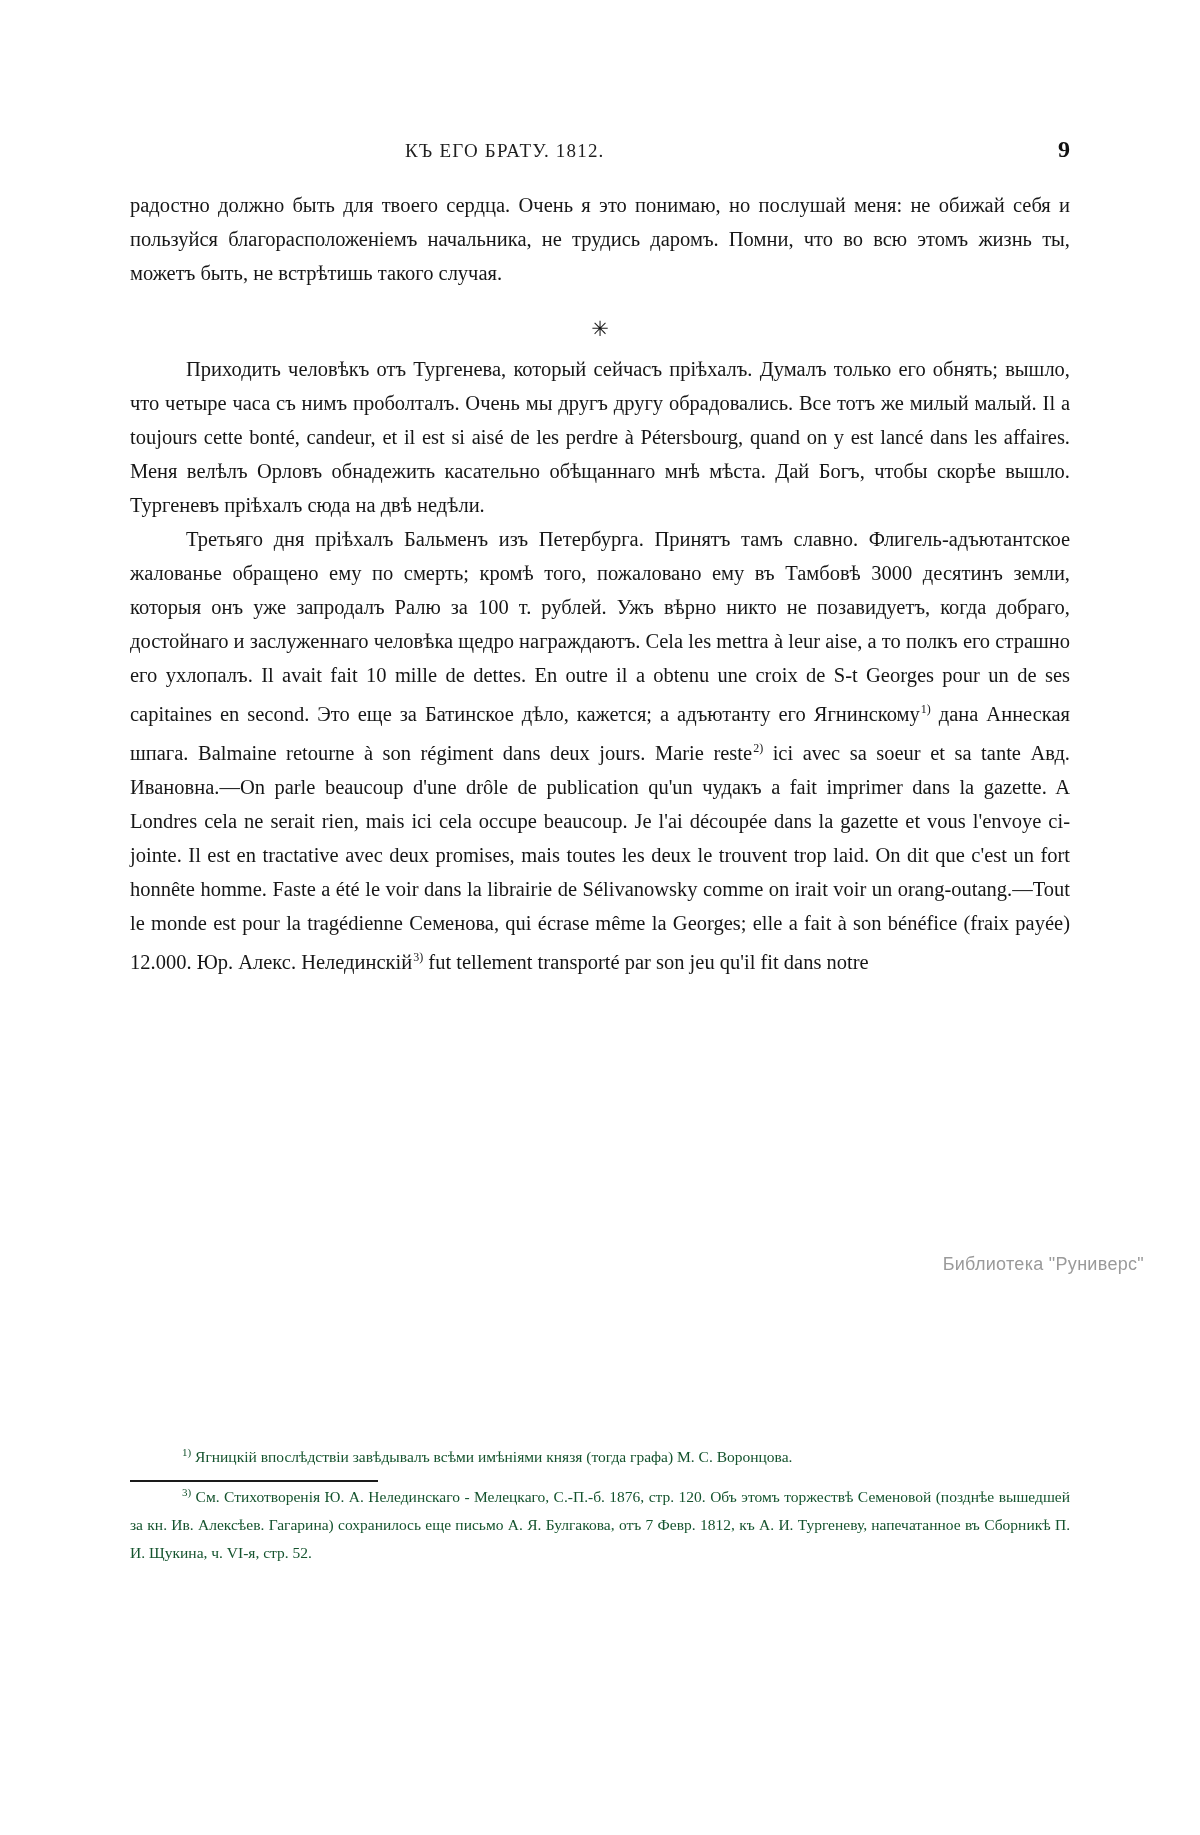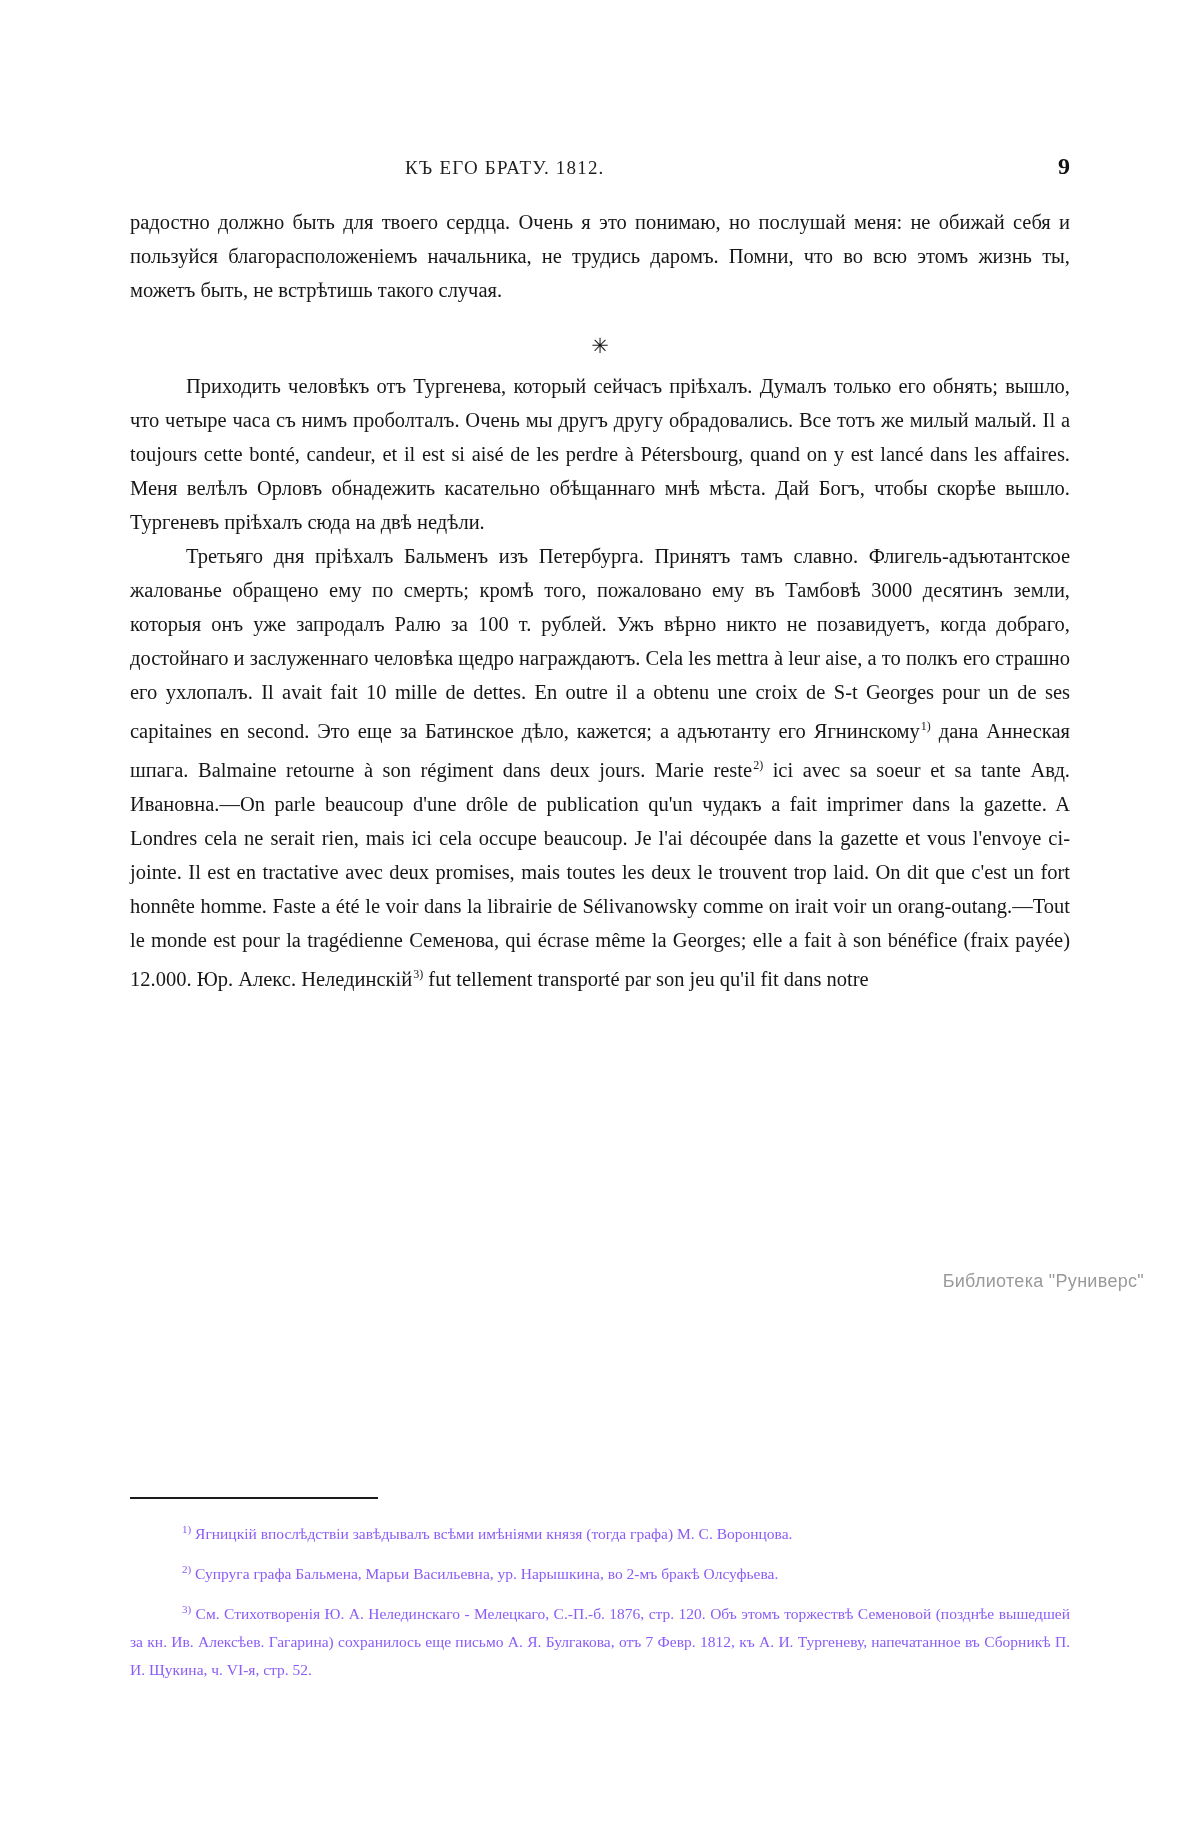--- a/index.html
+++ b/index.html
@@ -13,21 +13,20 @@
     font-family: "Liberation Serif", serif;
     color: #1a1a1a;
     position: relative;
     overflow: hidden;
   }
   .page {
     position: absolute;
     top: 0; left: 0;
     width: 1200px;
     height: 1327px;
-    margin-top: 17px;
   }
   .header {
     position: absolute;
     top: 140px;
     left: 130px;
     width: 940px;
     height: 30px;
   }
   .running-title {
     position: absolute;
@@ -82,26 +81,26 @@
     position: absolute;
     left: 130px;
     top: 1480px;
     width: 248px;
     height: 2px;
     background: #1a1a1a;
   }
   .notes {
     position: absolute;
     left: 130px;
-    top: 1498px;
+    top: 1438px;
     width: 940px;
     font-size: 15.5px;
     line-height: 28px;
     text-align: justify;
-    color: #8b5cf6;
+    color: #14532d;
   }
   .note {
     margin: 0 0 7px 0;
     text-indent: 52px;
     text-align: justify;
   }
   .note sup {
     font-size: 11px;
     vertical-align: super;
   }
@@ -140,19 +139,18 @@
     <p class="para indent">Приходить человѣкъ отъ Тургенева, который сейчасъ пріѣхалъ. Думалъ только его обнять; вышло, что четыре часа съ нимъ проболталъ. Очень мы другъ другу обрадовались. Все тотъ же милый малый. Il a toujours cette bonté, candeur, et il est si aisé de les perdre à Pétersbourg, quand on y est lancé dans les affaires. Меня велѣлъ Орловъ обнадежить касательно обѣщаннаго мнѣ мѣста. Дай Богъ, чтобы скорѣе вышло. Тургеневъ пріѣхалъ сюда на двѣ недѣли.</p>
 
     <p class="para indent"><span>Третьяго дня пріѣхалъ Бальменъ изъ Петербурга. Принятъ тамъ славно. Флигель-адъютантское жалованье обращено ему по смерть; кромѣ того, пожаловано ему въ Тамбовѣ 3000 десятинъ земли, которыя онъ уже запродалъ Ралю за 100 т. рублей. Ужъ вѣрно никто не позавидуетъ, когда добраго, достойнаго и заслуженнаго человѣка щедро награждаютъ. Cela les mettra à leur aise, а то полкъ его страшно его ухлопалъ. Il avait fait 10 mille de dettes. En outre il a obtenu une croix de S-t Georges pour un de ses capitaines en second. Это еще за Батинское дѣло, кажется; а адъютанту его Ягнинскому</span><sup class="fn">1)</sup><span> дана Аннеская шпага. Balmaine retourne à son régiment dans deux jours. Marie reste</span><sup class="fn">2)</sup><span> ici avec sa soeur et sa tante Авд. Ивановна.—On parle beaucoup d'une drôle de publication qu'un чудакъ a fait imprimer dans la gazette. A Londres cela ne serait rien, mais ici cela occupe beaucoup. Je l'ai découpée dans la gazette et vous l'envoye ci-jointe. Il est en tractative avec deux promises, mais toutes les deux le trouvent trop laid. On dit que c'est un fort honnête homme. Faste a été le voir dans la librairie de Sélivanowsky comme on irait voir un orang-outang.—Tout le monde est pour la tragédienne Семенова, qui écrase même la Georges; elle a fait à son bénéfice (fraix payée) 12.000. Юр. Алекс. Нелединскій</span><sup class="fn">3)</sup><span> fut tellement transporté par son jeu qu'il fit dans notre</span></p>
 
   </div>
 
   <div class="rule"></div>
 
   <div class="notes">
     <p class="note"><sup>1)</sup> <span>Ягницкій впослѣдствіи завѣдывалъ всѣми имѣніями князя (тогда графа) М. С. Воронцова.</span></p>
-    <p class="note"><sup>2)</sup> <span>Супруга графа Бальмена, Марьи Васильевна, ур. Нарышкина, во 2-мъ бракѣ Олсуфьева.</span></p>
     <p class="note"><sup>3)</sup> <span>См. Стихотворенія Ю. А. Нелединскаго - Мелецкаго, С.-П.-б. 1876, стр. 120. Объ этомъ торжествѣ Семеновой (позднѣе вышедшей за кн. Ив. Алексѣев. Гагарина) сохранилось еще письмо А. Я. Булгакова, отъ 7 Февр. 1812, къ А. И. Тургеневу, напечатанное въ Сборникѣ П. И. Щукина, ч. VI-я, стр. 52.</span></p>
   </div>
 
   <div class="watermark">Библиотека "Руниверс"</div>
 
 </div>
 
 </body></html>

